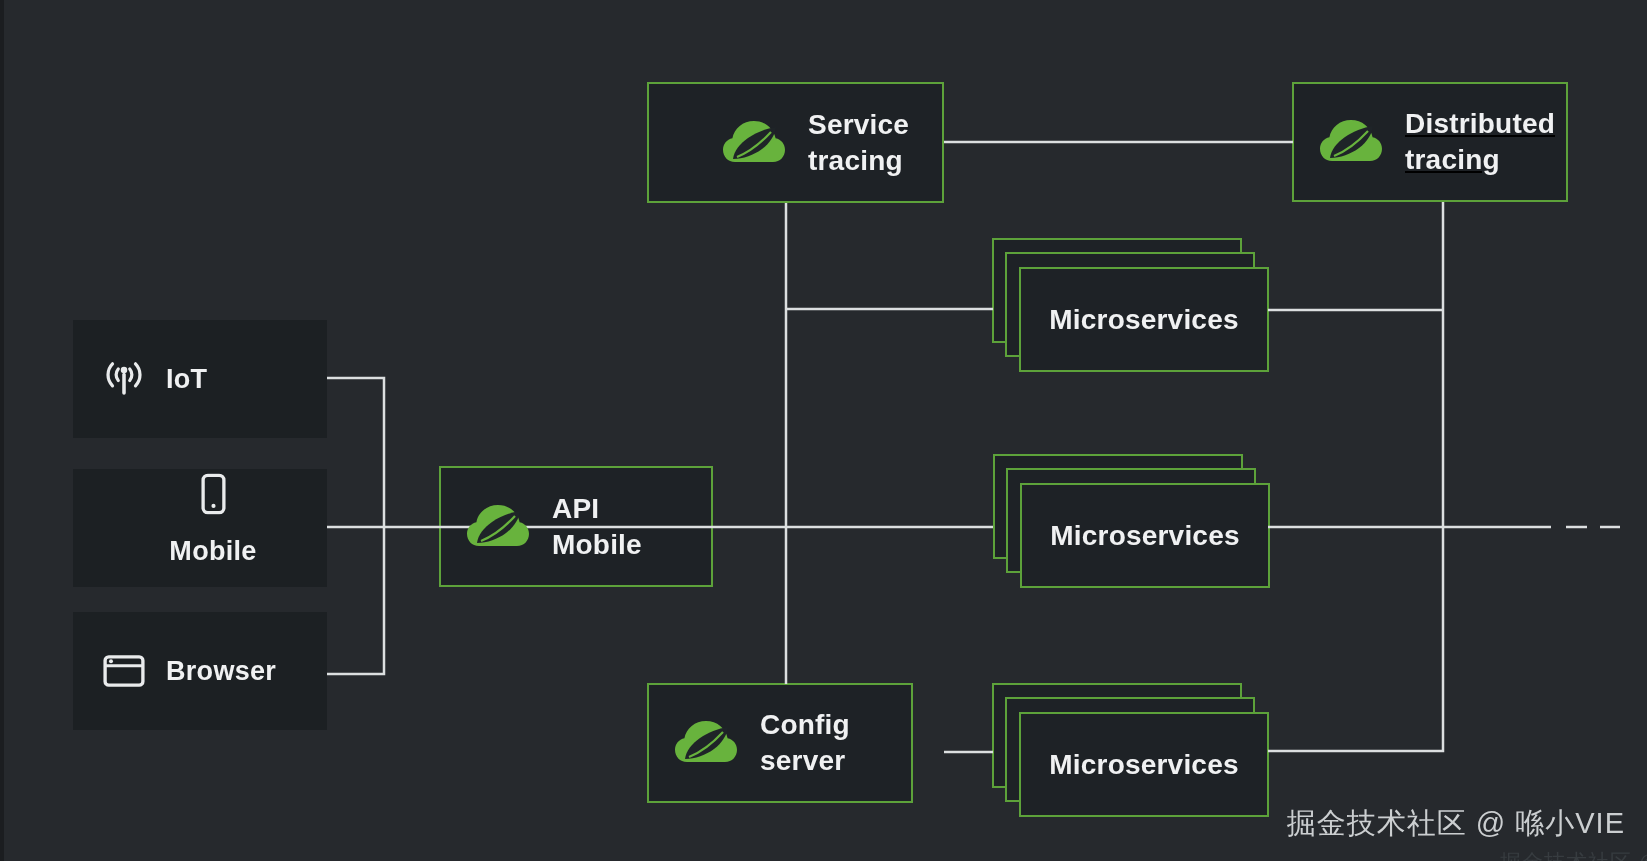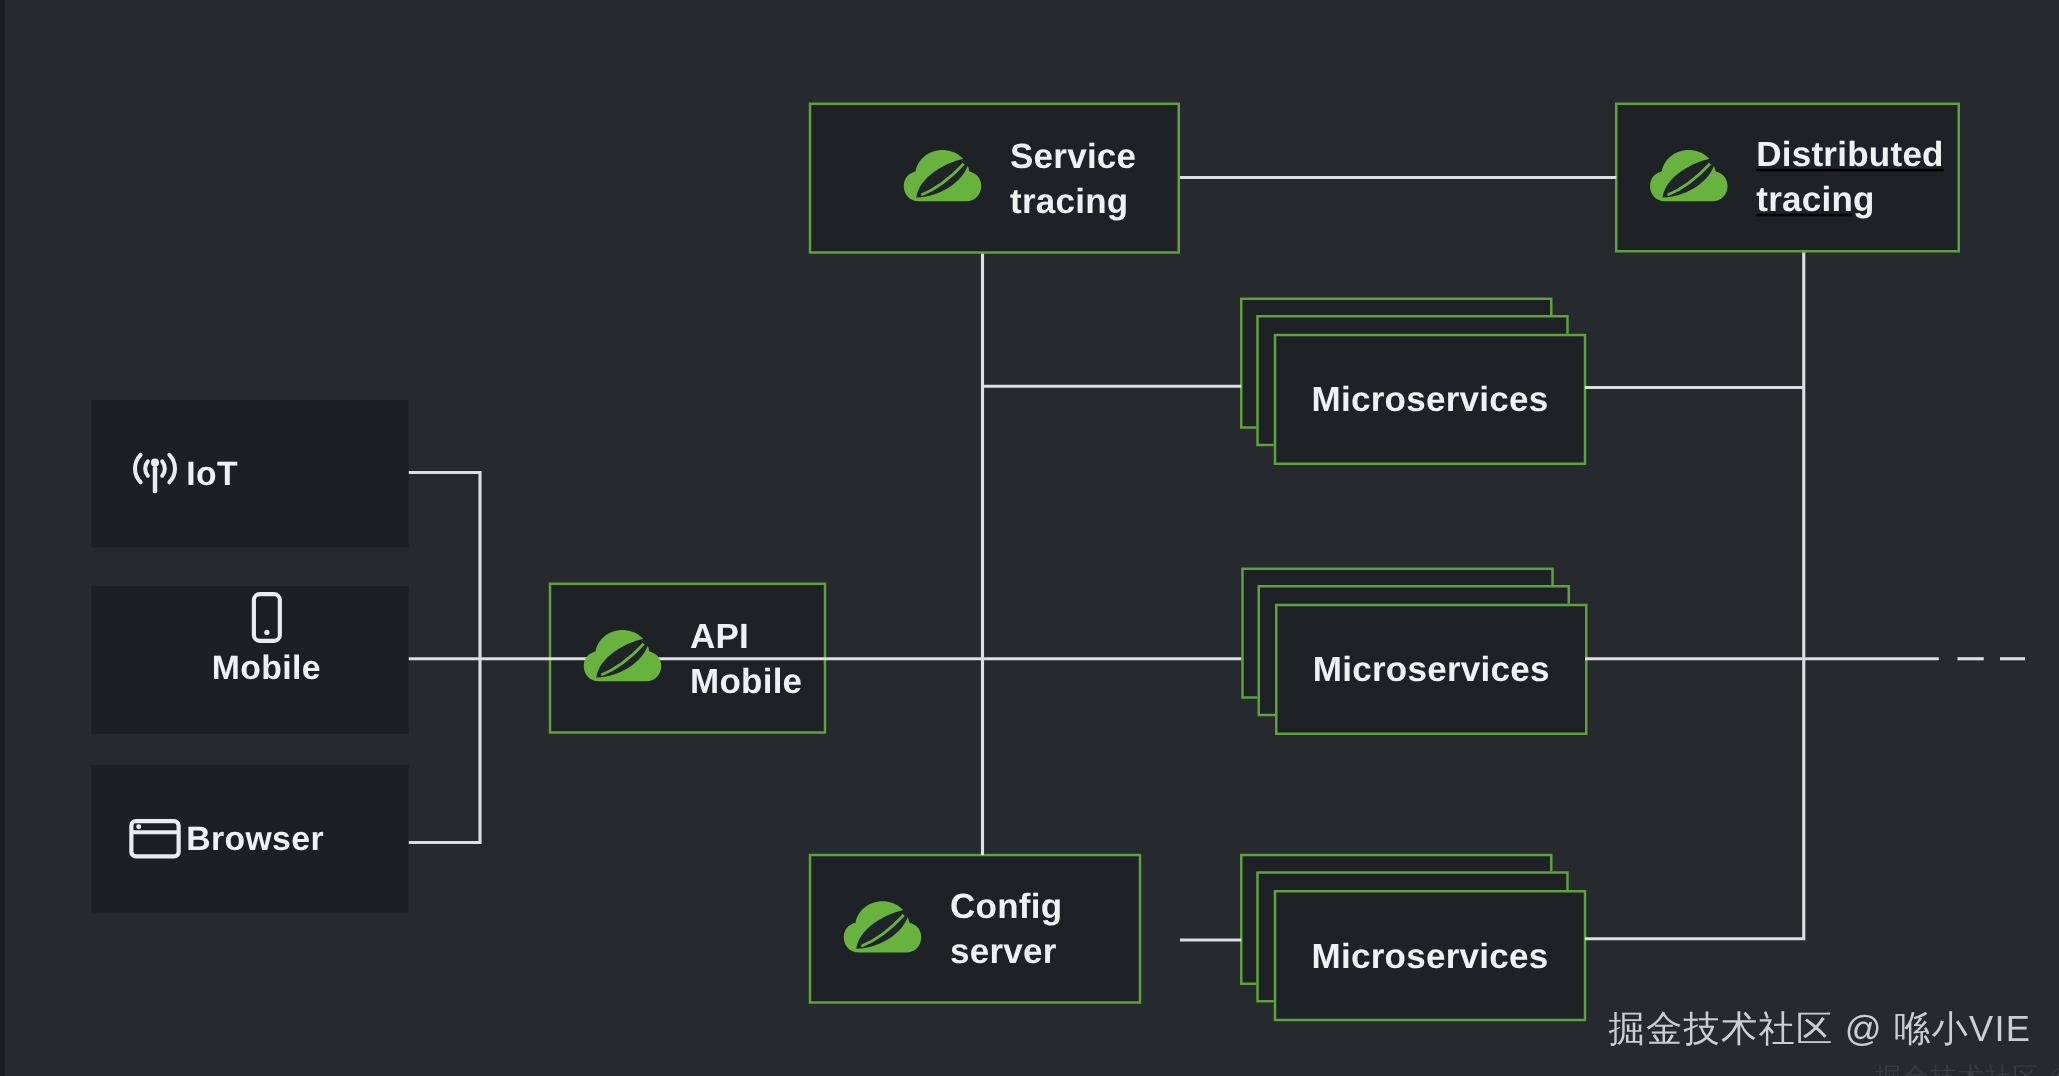--- a/index.html
+++ b/index.html
@@ -4,21 +4,21 @@
 <style>
   html,body{margin:0;padding:0;background:#26292d;}
   .canvas{
     position:relative;width:1647px;height:861px;background:#26292d;
     overflow:hidden;font-family:"Liberation Sans", sans-serif;
   }
   .edge-strip{position:absolute;left:0;top:0;width:4px;height:100%;background:rgba(0,0,0,.28);}
   
   .client{
     position:absolute;width:254px;height:118px;background:#1c2023;
-    display:flex;align-items:center;padding-left:26px;box-sizing:border-box;
+    display:flex;align-items:center;padding-left:26px;box-sizing:border-box;gap:17px;
   }
   .client .cicon{width:50px;display:flex;justify-content:center;align-items:center;flex:0 0 50px;}
   .client .clabel{color:#f0f1f2;font-size:27px;font-weight:700;letter-spacing:.3px;}
   
   .node{
     position:absolute;background:#1e2226;border:2px solid #5da23a;box-sizing:border-box;
   }
   .ncontent{
     position:relative;z-index:1; 
     display:flex;align-items:center;height:100%;padding-left:24px;gap:21px;box-sizing:border-box;
@@ -124,21 +124,21 @@
             <use href="#spring-logo"></use>
           </svg>
       </span>
       <span class="nlabel">
         <div>Distributed</div>
         <div>tracing</div>
       </span>
     </div>
   </div>
 
-  <div class="node" style="left:439px;top:466px;width:222px;height:121px;">
+  <div class="node" style="left:439px;top:466px;width:274px;height:121px;">
     <div class="ncontent">
       <span>
         <svg width="66" height="48" viewBox="0 0 66 48">
             <use href="#spring-logo"></use>
           </svg>
       </span>
       <span class="nlabel">
         <div>API</div>
         <div>Mobile</div>
       </span>

